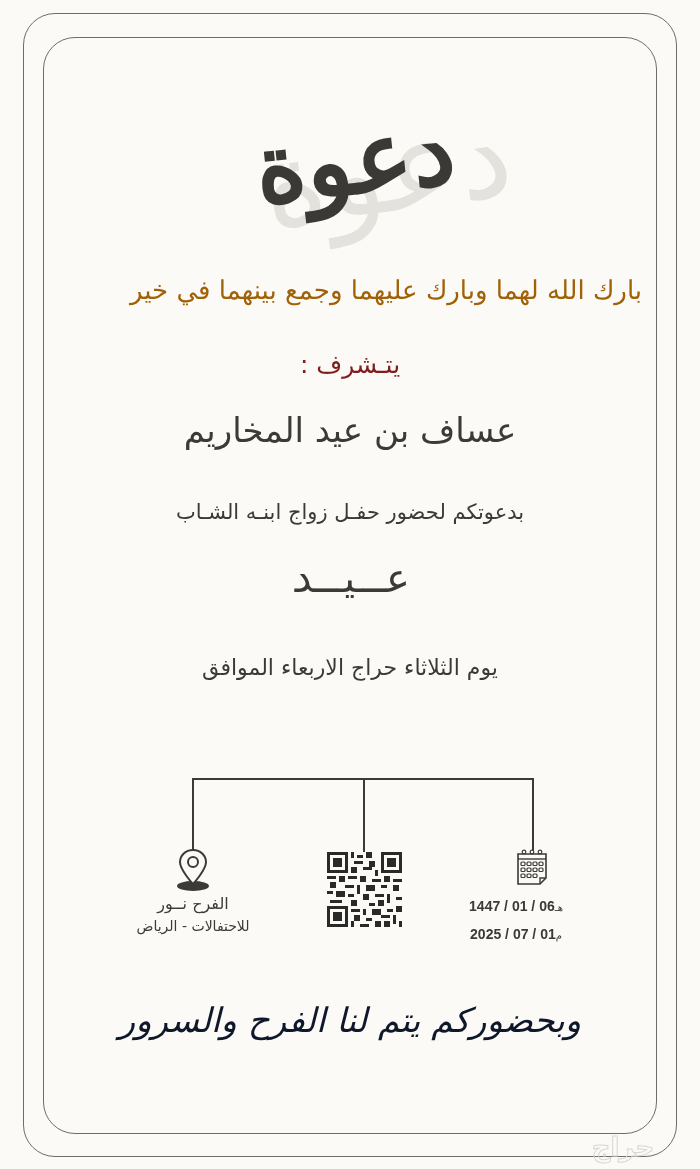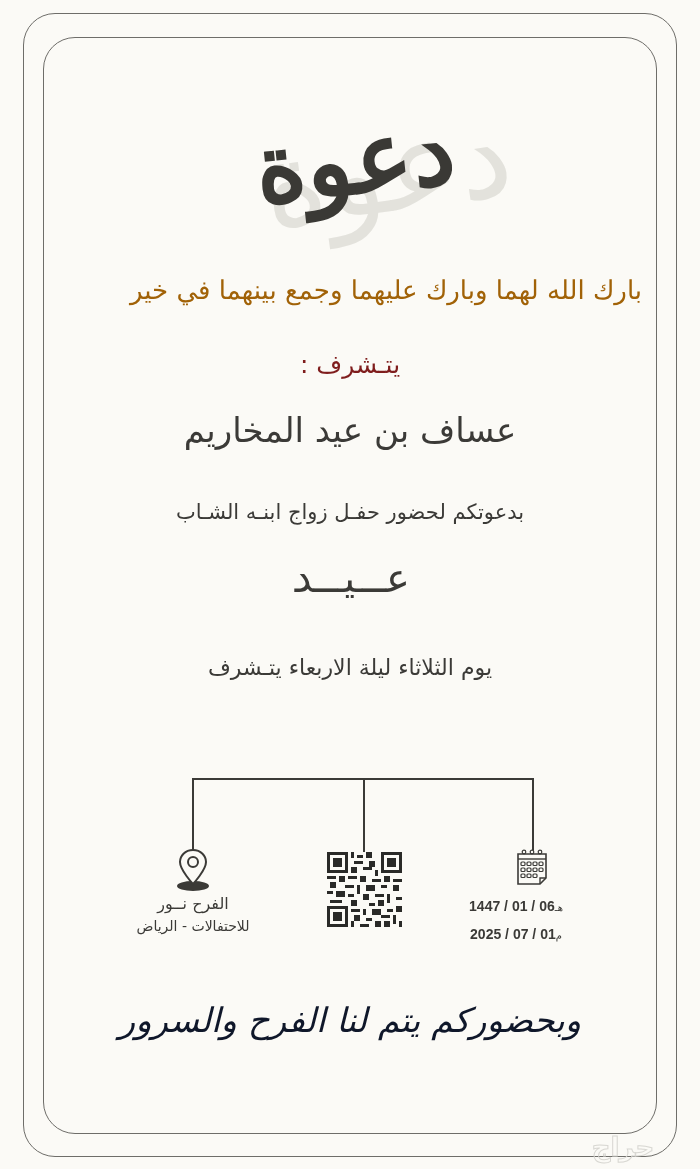--- a/index.html
+++ b/index.html
@@ -75,21 +75,21 @@
   <div class="title-ghost">دعوة</div>
   <div class="title-main">دعوة</div>
 </div>
 
 <div class="center blessing">بارك الله لهما وبارك عليهما وجمع بينهما في خير</div>
 <div class="center honor">يتـشرف :</div>
 <div class="center host">عساف بن عيد المخاريم</div>
 <div class="center invite">بدعوتكم لحضور حفـل زواج ابنـه الشـاب</div>
 <div class="center groom">عـيـد</div>
 <div class="center details">
-  <div>يوم الثلاثاء ليلة الاربعاء يتـشرف</div>
+  <div>يوم الثلاثاء حراج الاربعاء الموافق</div>
 </div>
 
 <div class="tree-h"></div>
 <div class="tree-v" style="left:192px; top:778px; height:72px;"></div>
 <div class="tree-v" style="left:363px; top:778px; height:74px;"></div>
 <div class="tree-v" style="left:532px; top:778px; height:72px;"></div>
 
 <svg class="icon-pin" viewBox="0 0 34 44">
   <ellipse cx="17" cy="38" rx="16" ry="5" fill="#3b3a37"></ellipse>
   <path d="M17 2 C9 2 4 8 4 14 C4 22 17 36 17 36 C17 36 30 22 30 14 C30 8 25 2 17 2 Z" fill="#fbfaf6" stroke="#3b3a37" stroke-width="2"></path>

